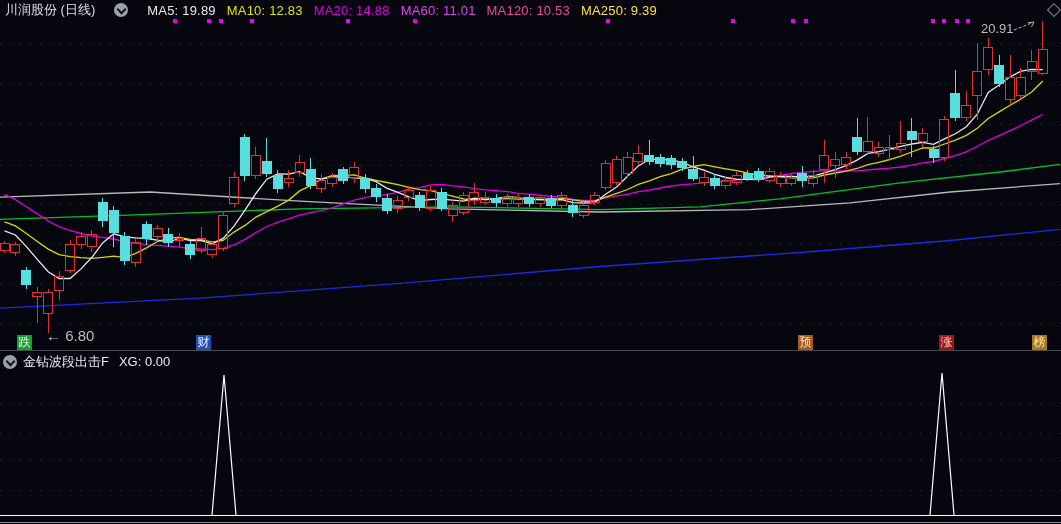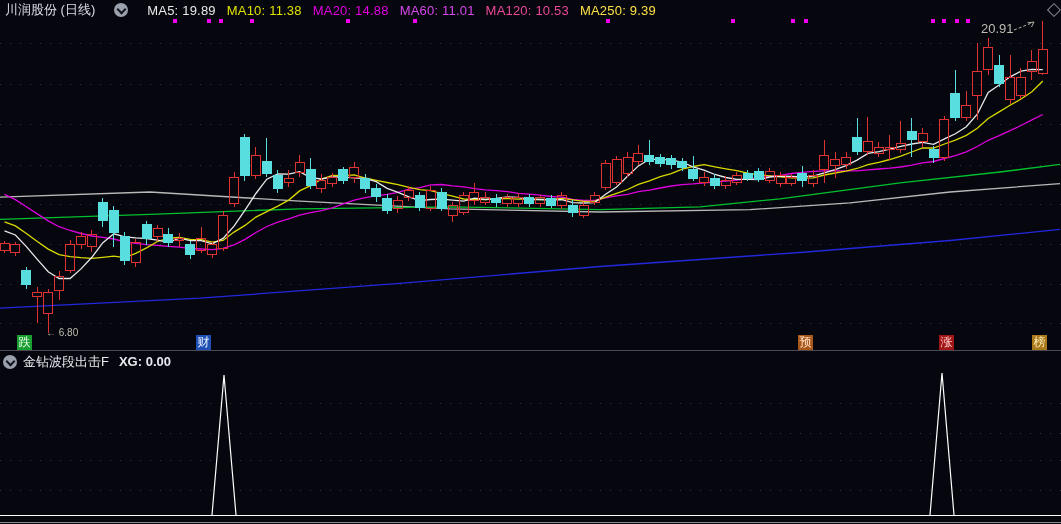--- a/index.html
+++ b/index.html
@@ -33,48 +33,48 @@
   .diamond {
     position:absolute; left:1049px; top:5px; width:8px; height:8px;
     border:1.5px solid #8a8a96; transform:rotate(45deg); z-index:6;
   }
   #high-label {
     position:absolute; left:981px; top:21px; z-index:6;
     font-size:13px; color:#bdbdb2;
   }
   #low-label {
     position:absolute; left:46px; top:327px; z-index:6;
-    font-size:10px; color:#bdbdb2;
+    font-size:15px; color:#bdbdb2;
   }
   .watermark {
     position:absolute; top:335px; width:15px; height:15px; z-index:6;
     font-size:12px; line-height:15px; text-align:center;
   }
   #divider {
     position:absolute; top:350px; left:0; width:1061px; height:1px;
     background:#4a4a54; z-index:4;
   }
   #ind-header {
     position:absolute; top:352px; left:0; right:0; height:19px;
     display:flex; align-items:center; gap:6px;
     padding-left:3px; font-size:13px; color:#e8e8f0; z-index:5;
   }
-  #ind-header .xg { margin-left:4px;font-weight:bold; }
+  #ind-header .xg { margin-left:4px; }
 </style>
 </head>
 <body>
 
 <div id="app">
 
   <div id="topbar">
     <span class="title">川润股份 (日线)</span>
     <span class="circle-icon"></span>
     <span id="ma-row">
         <span style="color: rgb(232, 232, 232);">MA5: 19.89</span>
-        <span style="color: rgb(224, 224, 0);">MA10: 11.38</span>
+        <span style="color: rgb(224, 224, 0);">MA10: 12.83</span>
         <span style="color: rgb(224, 0, 224);">MA20: 14.88</span>
         <span style="color: #d946ef;">MA60: 11.01</span>
         <span style="color: #ec4899;">MA120: 10.53</span>
         <span style="color: #fde047; text-align: right;">MA250: 9.39</span>
       </span>
   </div>
 
   <svg id="main-svg" width="1061" height="351">
       <g>
         <line x1="0" x2="1061" y1="43.5" y2="43.5" stroke="#34343e" stroke-width="1" stroke-dasharray="1 9" shape-rendering="crispEdges"></line>

